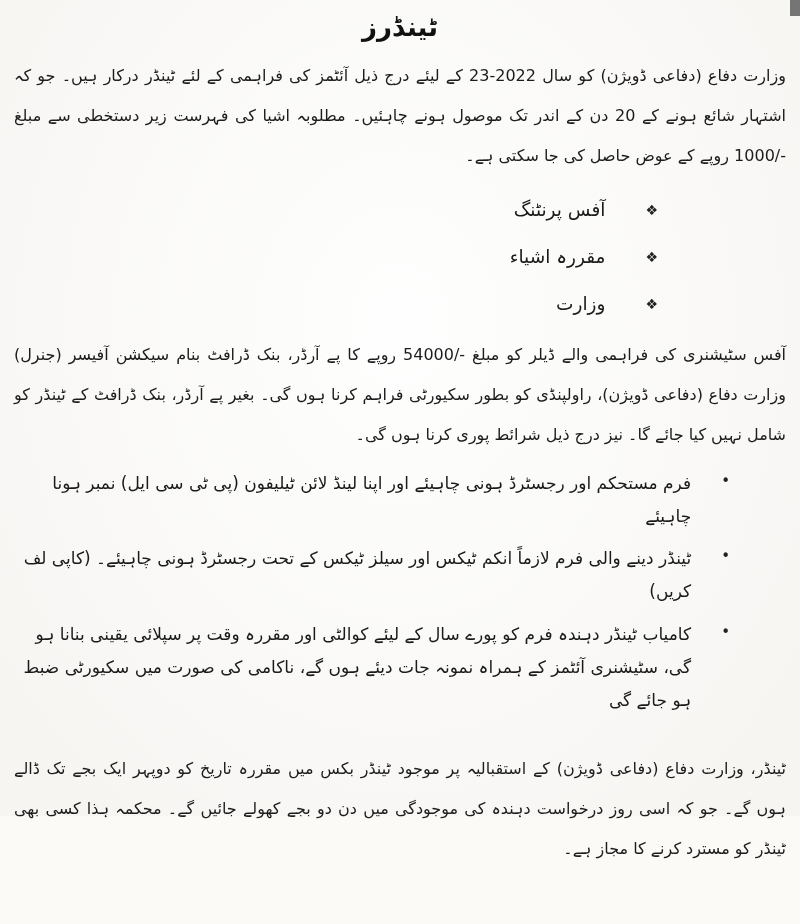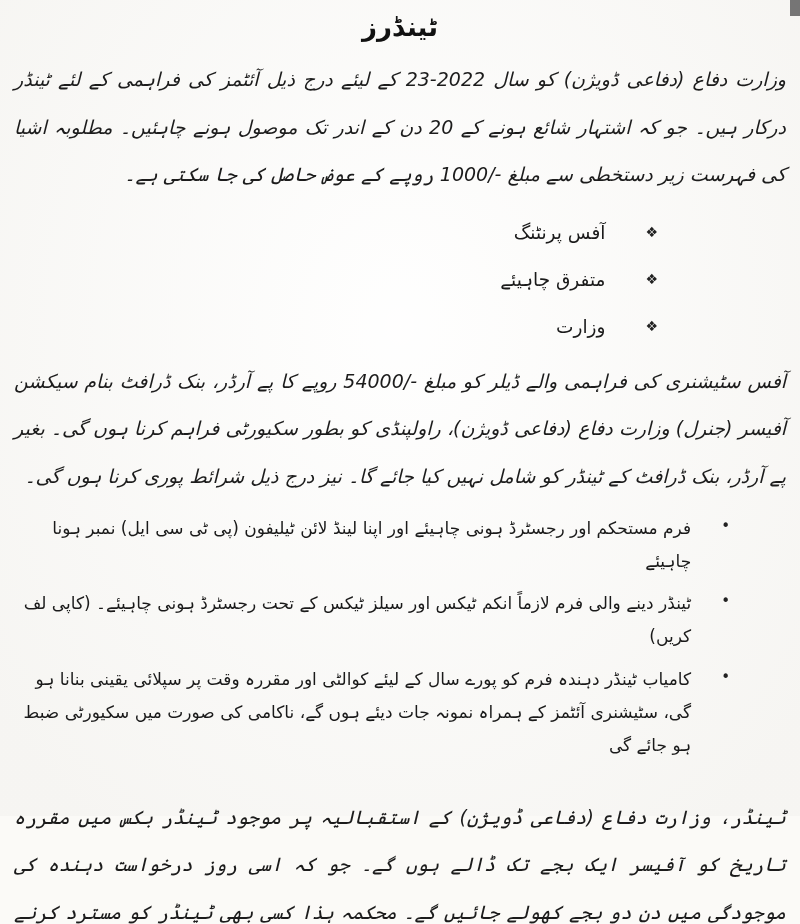--- a/index.html
+++ b/index.html
@@ -40,26 +40,25 @@
   .title {
     text-align: center;
     font-size: 26px;
     font-weight: bold;
     letter-spacing: 11px;
     padding: 6px 0 14px 0;
     color: #111;
   }
 
   .para {
-    font-size: 19px;
+    font-size: 16px;
     line-height: 2.5;
     text-align: justify;
     text-justify: inter-word;
     color: #1c1c1c;
-    font-style: italic;
   }
 
   .diamond-list {
     list-style: none;
     margin: 10px 0 8px 0;
     padding-right: 128px;
   }
 
   .diamond-list li {
     display: flex;
@@ -113,21 +112,21 @@
 
   <p class="para">وزارت دفاع (دفاعی ڈویژن) کو سال 2022-23 کے لیئے درج ذیل آئٹمز کی فراہمی کے لئے ٹینڈر درکار ہیں۔ جو کہ اشتہار شائع ہونے کے 20 دن کے اندر تک موصول ہونے چاہئیں۔ مطلوبہ اشیا کی فہرست زیر دستخطی سے مبلغ ‎1000/-‎ روپے کے عوض حاصل کی جا سکتی ہے۔</p>
 
   <ul class="diamond-list">
     <li>
       <span class="diamond-bullet">❖</span>
       <span>آفس پرنٹنگ</span>
     </li>
     <li>
       <span class="diamond-bullet">❖</span>
-      <span>متفرق چاہیئے</span>
+      <span>مقررہ اشیاء</span>
     </li>
     <li>
       <span class="diamond-bullet">❖</span>
       <span>وزارت</span>
     </li>
   </ul>
 
   <p class="para">آفس سٹیشنری کی فراہمی والے ڈیلر کو مبلغ ‎54000/-‎ روپے کا پے آرڈر، بنک ڈرافٹ بنام سیکشن آفیسر (جنرل) وزارت دفاع (دفاعی ڈویژن)، راولپنڈی کو بطور سکیورٹی فراہم کرنا ہوں گی۔ بغیر پے آرڈر، بنک ڈرافٹ کے ٹینڈر کو شامل نہیں کیا جائے گا۔ نیز درج ذیل شرائط پوری کرنا ہوں گی۔</p>
 
   <ul class="dot-list">
@@ -138,15 +137,15 @@
     <li>
       <span class="dot-bullet">•</span>
       <span>ٹینڈر دینے والی فرم لازماً انکم ٹیکس اور سیلز ٹیکس کے تحت رجسٹرڈ ہونی چاہیئے۔ (کاپی لف کریں)</span>
     </li>
     <li>
       <span class="dot-bullet">•</span>
       <span>کامیاب ٹینڈر دہندہ فرم کو پورے سال کے لیئے کوالٹی اور مقررہ وقت پر سپلائی یقینی بنانا ہو گی، سٹیشنری آئٹمز کے ہمراہ نمونہ جات دیئے ہوں گے، ناکامی کی صورت میں سکیورٹی ضبط ہو جائے گی</span>
     </li>
   </ul>
 
-  <p class="para submission">ٹینڈر، وزارت دفاع (دفاعی ڈویژن) کے استقبالیہ پر موجود ٹینڈر بکس میں مقررہ تاریخ کو آفیسر ایک بجے تک ڈالے ہوں گے۔ جو کہ اسی روز درخواست دہندہ کی موجودگی میں دن دو بجے کھولے جائیں گے۔ محکمہ ہذا کسی بھی ٹینڈر کو مسترد کرنے کا مجاز ہے۔</p>
+  <p class="para submission">ٹینڈر، وزارت دفاع (دفاعی ڈویژن) کے استقبالیہ پر موجود ٹینڈر بکس میں مقررہ تاریخ کو دوپہر ایک بجے تک ڈالے ہوں گے۔ جو کہ اسی روز درخواست دہندہ کی موجودگی میں دن دو بجے کھولے جائیں گے۔ محکمہ ہذا کسی بھی ٹینڈر کو مسترد کرنے کا مجاز ہے۔</p>
 
 </div>
 
 </body></html>

